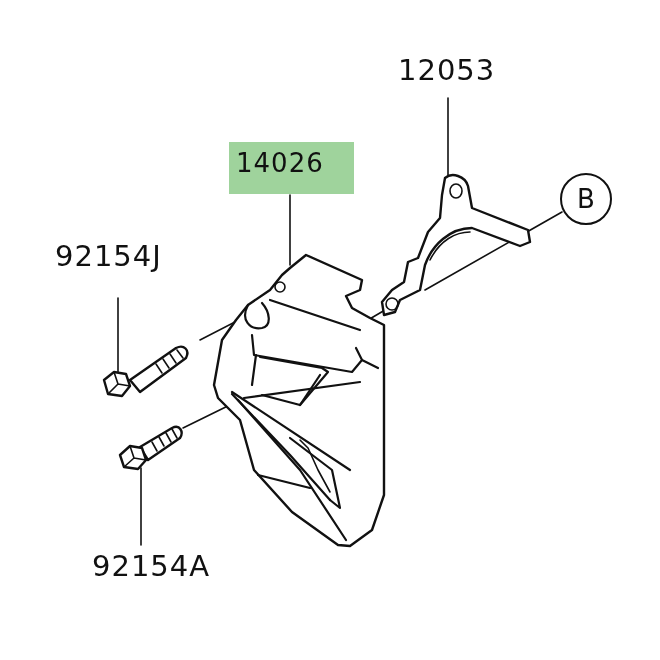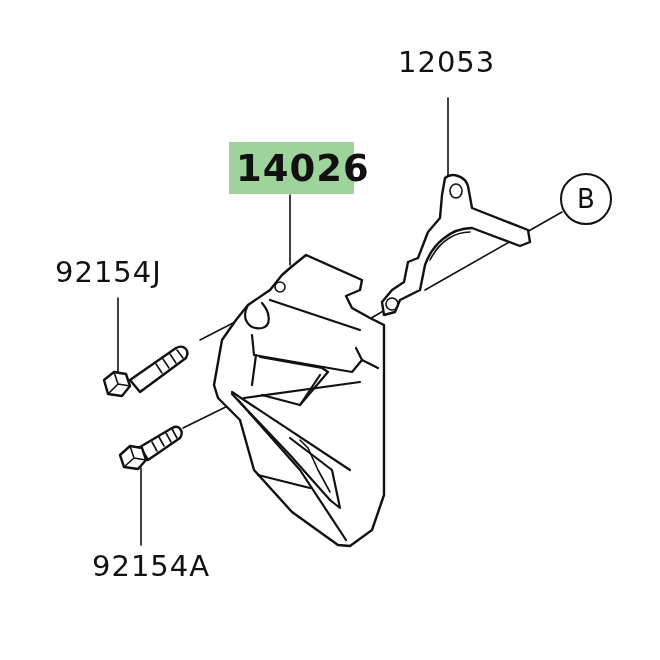--- a/index.html
+++ b/index.html
@@ -90,25 +90,25 @@
     <g>
       <path class="part" d="M140,447 L172,428 C180,424 184,432 180,438 L148,460 Z"></path>
       <path class="thin" d="M152,442 L157,451 M159,437 L164,446 M166,433 L171,442 M172,429 L177,438"></path>
       <polygon class="part" points="120,455 130,446 142,448 146,460 138,469 124,467"></polygon>
       <path class="thin" d="M130,446 L134,458 L146,460 M134,458 L124,467"></path>
     </g>
   </svg>
 
   <div class="hl" style="left:229px; top:142px; width:125px; height:52px;"></div>
 
-  <div class="lbl" style="left:236px; top:150px; font-size:37px;font-weight:bold;">14026</div>
+  <div class="lbl" style="left:236px; top:150px; font-size:26px;">14026</div>
 
-  <div class="lbl" style="left:398px; top:48px;">12053</div>
+  <div class="lbl" style="left:398px; top:56px;">12053</div>
 
-  <div class="lbl" style="left:55px; top:258px;">92154J</div>
+  <div class="lbl" style="left:55px; top:242px;">92154J</div>
 
   <div class="lbl" style="left:92px; top:552px;">92154A</div>
 
   <div class="circle-ref" style="left:560px; top:173px;">
     <span>B</span>
   </div>
 
 </div>
 
 </body></html>

